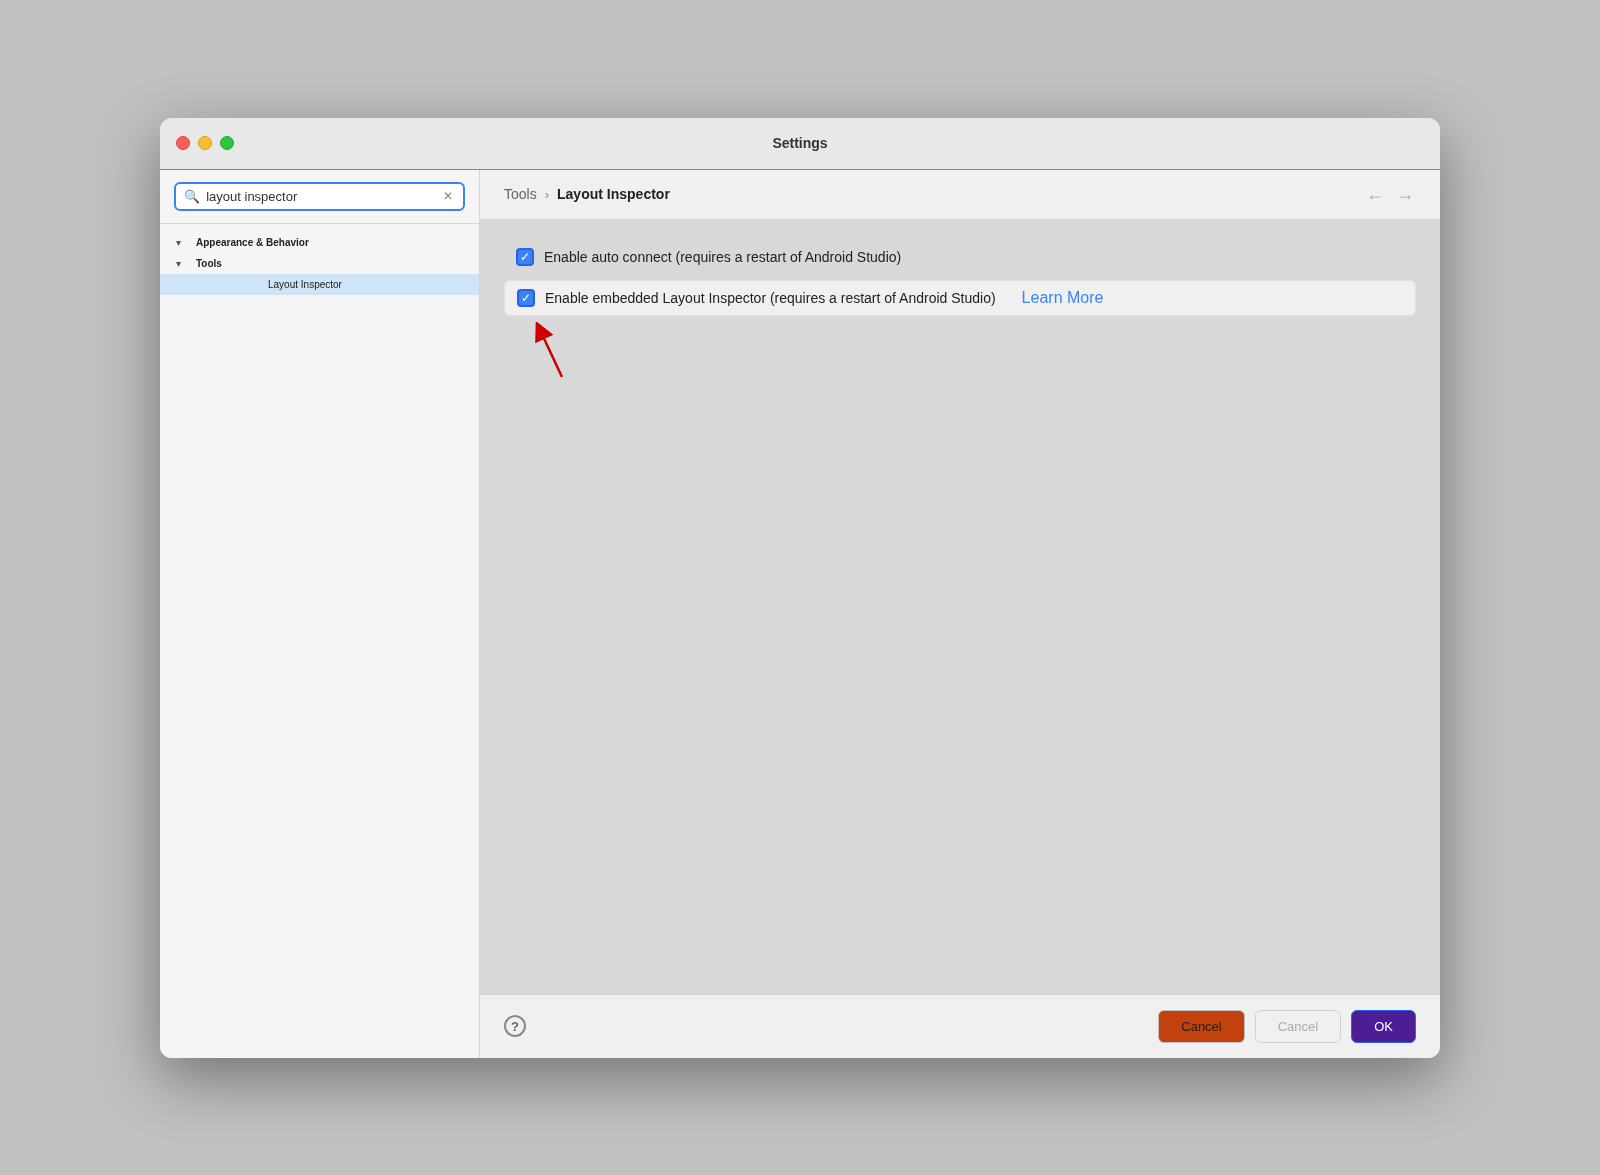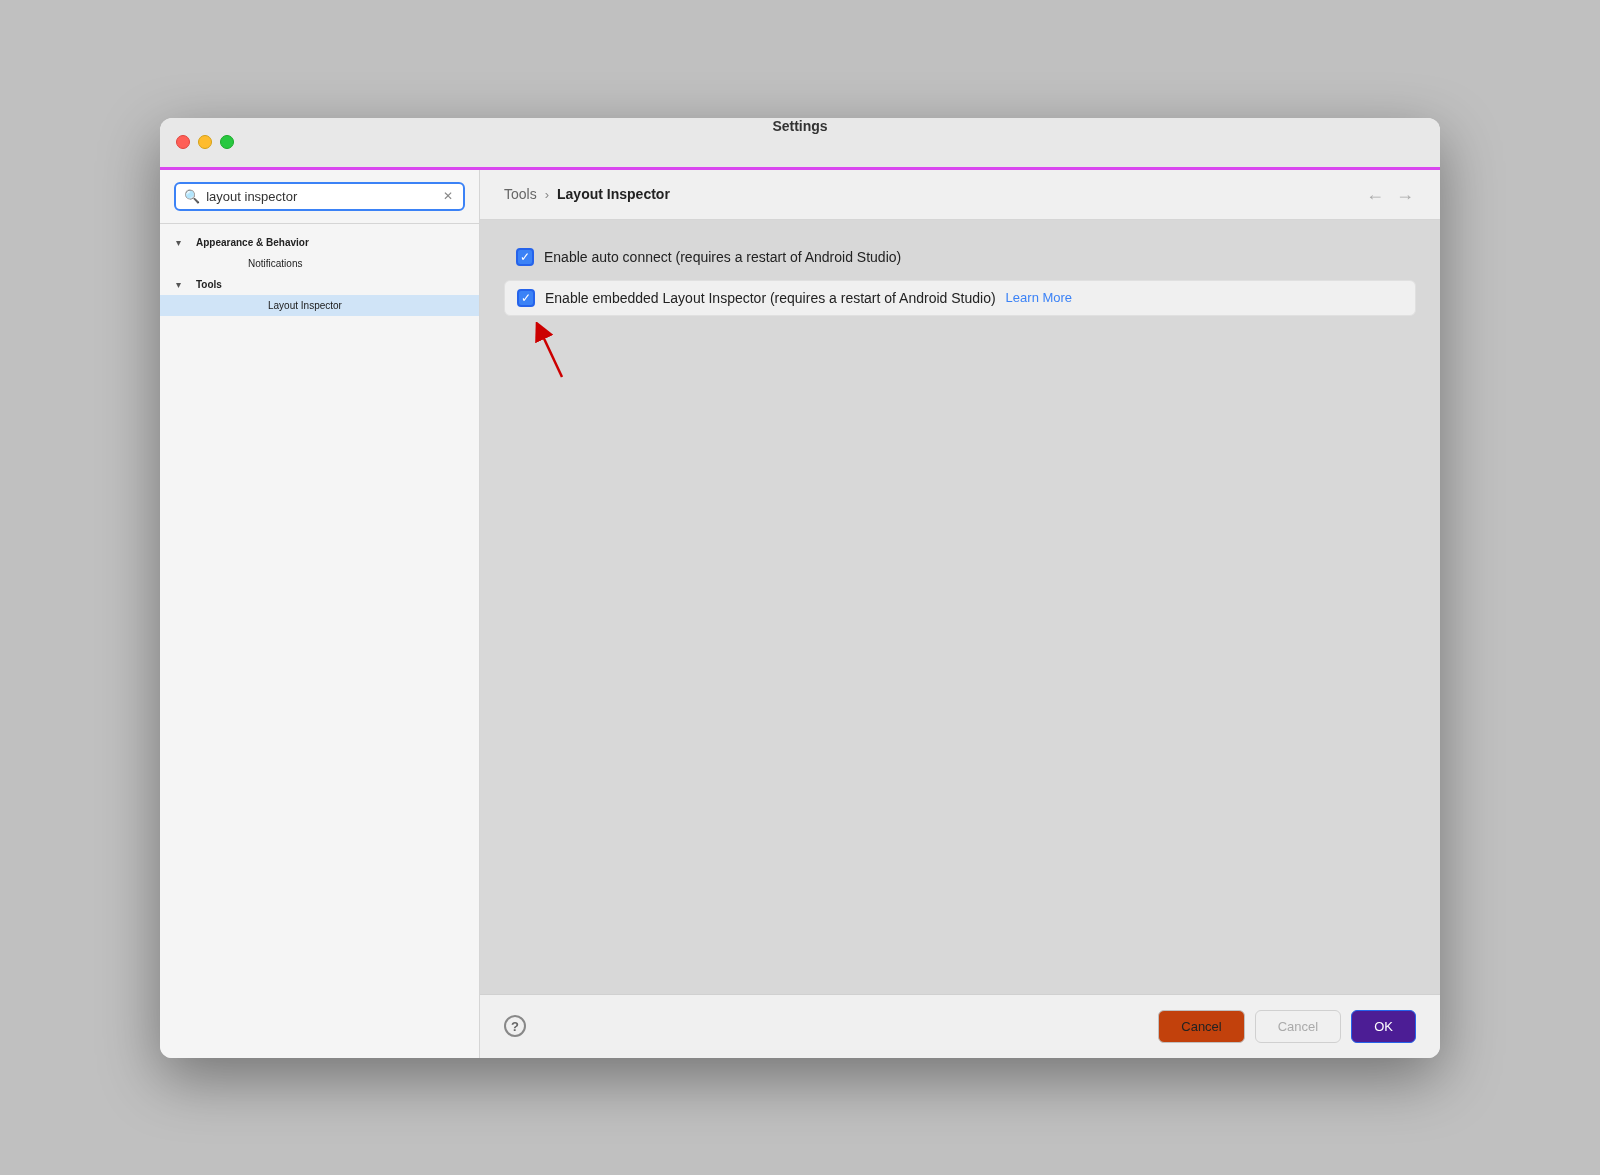--- a/index.html
+++ b/index.html
@@ -20,23 +20,24 @@
       box-shadow: 0 20px 60px rgba(0,0,0,0.4);
       display: flex;
       flex-direction: column;
       overflow: hidden;
     }
     
     .titlebar {
       background: #e8e8e8;
       height: 52px;
       display: flex;
+      align-items: center;
       justify-content: center;
       position: relative;
-      border-bottom: 3px solid #d946ef;
+      border-bottom: 1px solid #d946ef;
       border-radius: 12px 12px 0 0;
       flex-shrink: 0;
     }
     .traffic-lights {
       position: absolute;
       left: 16px;
       top: 50%;
       transform: translateY(-50%);
       display: flex;
       gap: 8px;
@@ -201,25 +202,25 @@
     .checkbox .checkmark {
       color: white;
       font-size: 12px;
       line-height: 1;
     }
     .option-label {
       font-size: 14px;
       color: #222;
     }
     .learn-more-link {
-      font-size: 13px;
+      font-size: 16px;
       color: #3b82f6;
       cursor: pointer;
       text-decoration: none;
-      margin-left: 0;
+      margin-left: 16px;
     }
     
     .annotation-arrow {
       position: relative;
       height: 60px;
       margin-left: 28px;
     }
     .red-arrow {
       position: absolute;
       left: 0;
@@ -302,25 +303,20 @@
         </div>
       </div>
 
       <div class="nav-tree">
 
         <div class="nav-item">
           <span class="chevron">▾</span>
           <span class="nav-item-label bold">Appearance &amp; Behavior</span>
         </div>
 
-        <div class="nav-item">
-          <span class="chevron"></span>
-          <span class="indent-1" style="display:inline-block;width:24px;"></span>
-          <span class="nav-item-label">Notifications</span>
-        </div>
 
 
         <div class="nav-item">
           <span class="chevron">▾</span>
           <span class="nav-item-label bold">Tools</span>
         </div>
 
         <div class="nav-item selected">
           <span class="chevron"></span>
           <span class="indent-1" style="display:inline-block;width:44px;"></span>

